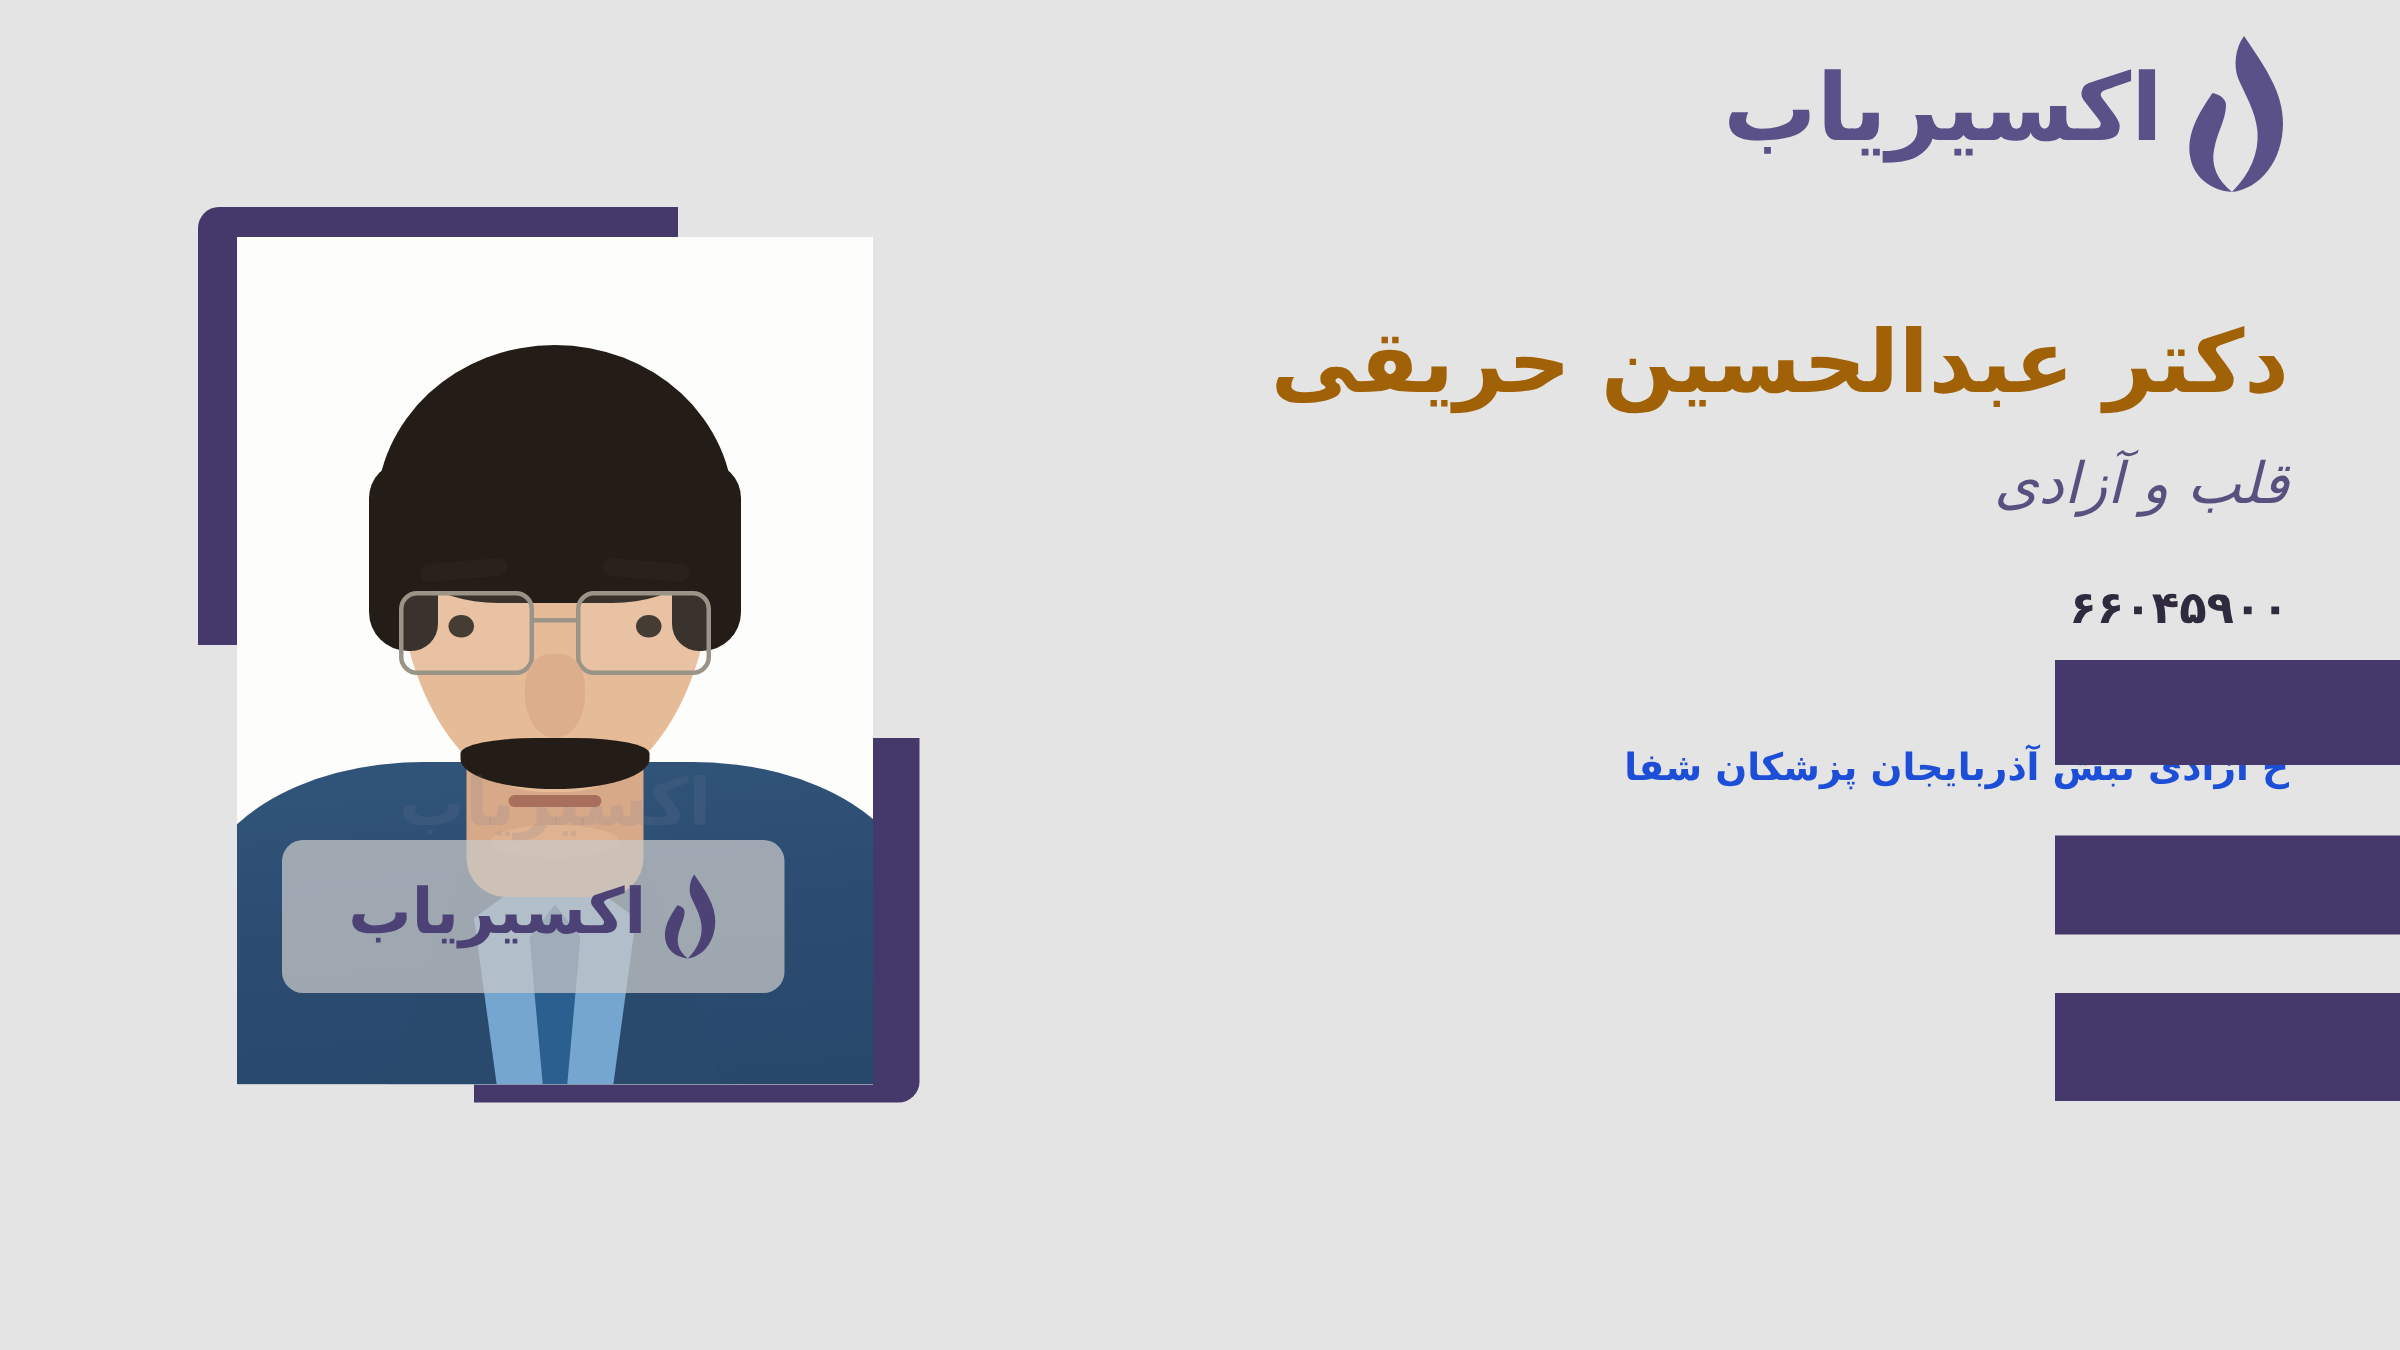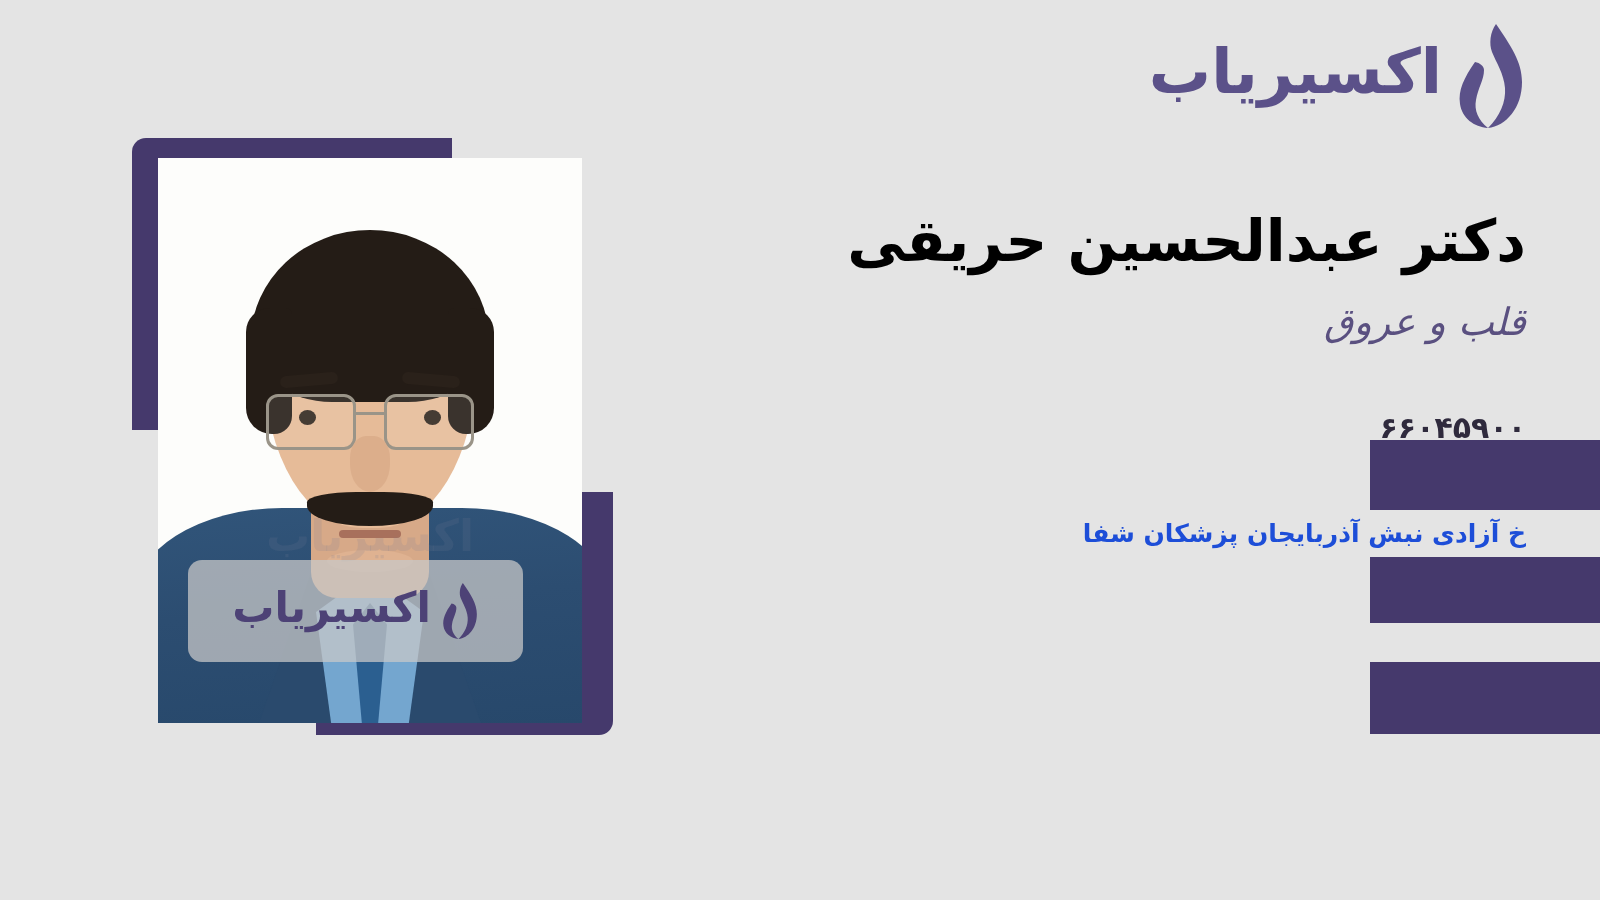--- a/index.html
+++ b/index.html
@@ -324,35 +324,35 @@
     position: absolute;
     right: 74px;
     top: 205px;
     width: 820px;
     text-align: right;
     direction: rtl;
   }
   #doctor-name {
     font-size: 58px;
     font-weight: 700;
-    color: #000000;
+    color: #a16207;
     line-height: 1.25;
     margin: 0;
     white-space: nowrap;
   }
   #specialty {
     margin: 22px 0 0 0;
     font-size: 38px;
     font-style: italic;
     font-weight: 400;
     color: #5a5080;
     line-height: 1.2;
   }
   #phone-row {
-    margin-top: 62px;
+    margin-top: 40px;
     display: flex;
     flex-direction: row;
     align-items: center;
     justify-content: flex-start;
     height: 40px;
   }
   #phone-number {
     font-size: 30px;
     font-weight: 700;
     color: #2f2a3d;
@@ -438,21 +438,21 @@
           <path d="M48 2 C63 24 74 40 74 60 C74 86 58 104 40 106 C52 94 58 80 57 66 C56 52 48 40 44 30 C41 22 42 10 48 2 Z" fill="#4d4276"></path>
           <path d="M27 40 C16 56 10 68 12 82 C14 96 26 105 40 106 C30 98 26 88 28 78 C30 66 36 58 36 48 C36 44 32 41 27 40 Z" fill="#4d4276"></path>
         </svg>
         <span class="wm-text">اکسیریاب</span>
       </div>
     </div>
   </div>
 
   <div id="info">
     <h1 id="doctor-name">دکتر عبدالحسین حریقی</h1>
-    <div id="specialty">قلب و عروق</div>
+    <div id="specialty">قلب و آزادی</div>
 
     <div id="phone-row">
       <span id="phone-number">۶۶۰۴۵۹۰۰</span>
     </div>
 
     <div id="address-row">
       <span id="address-text">خ آزادی نبش آذربایجان پزشکان شفا</span>
     </div>
   </div>
 

